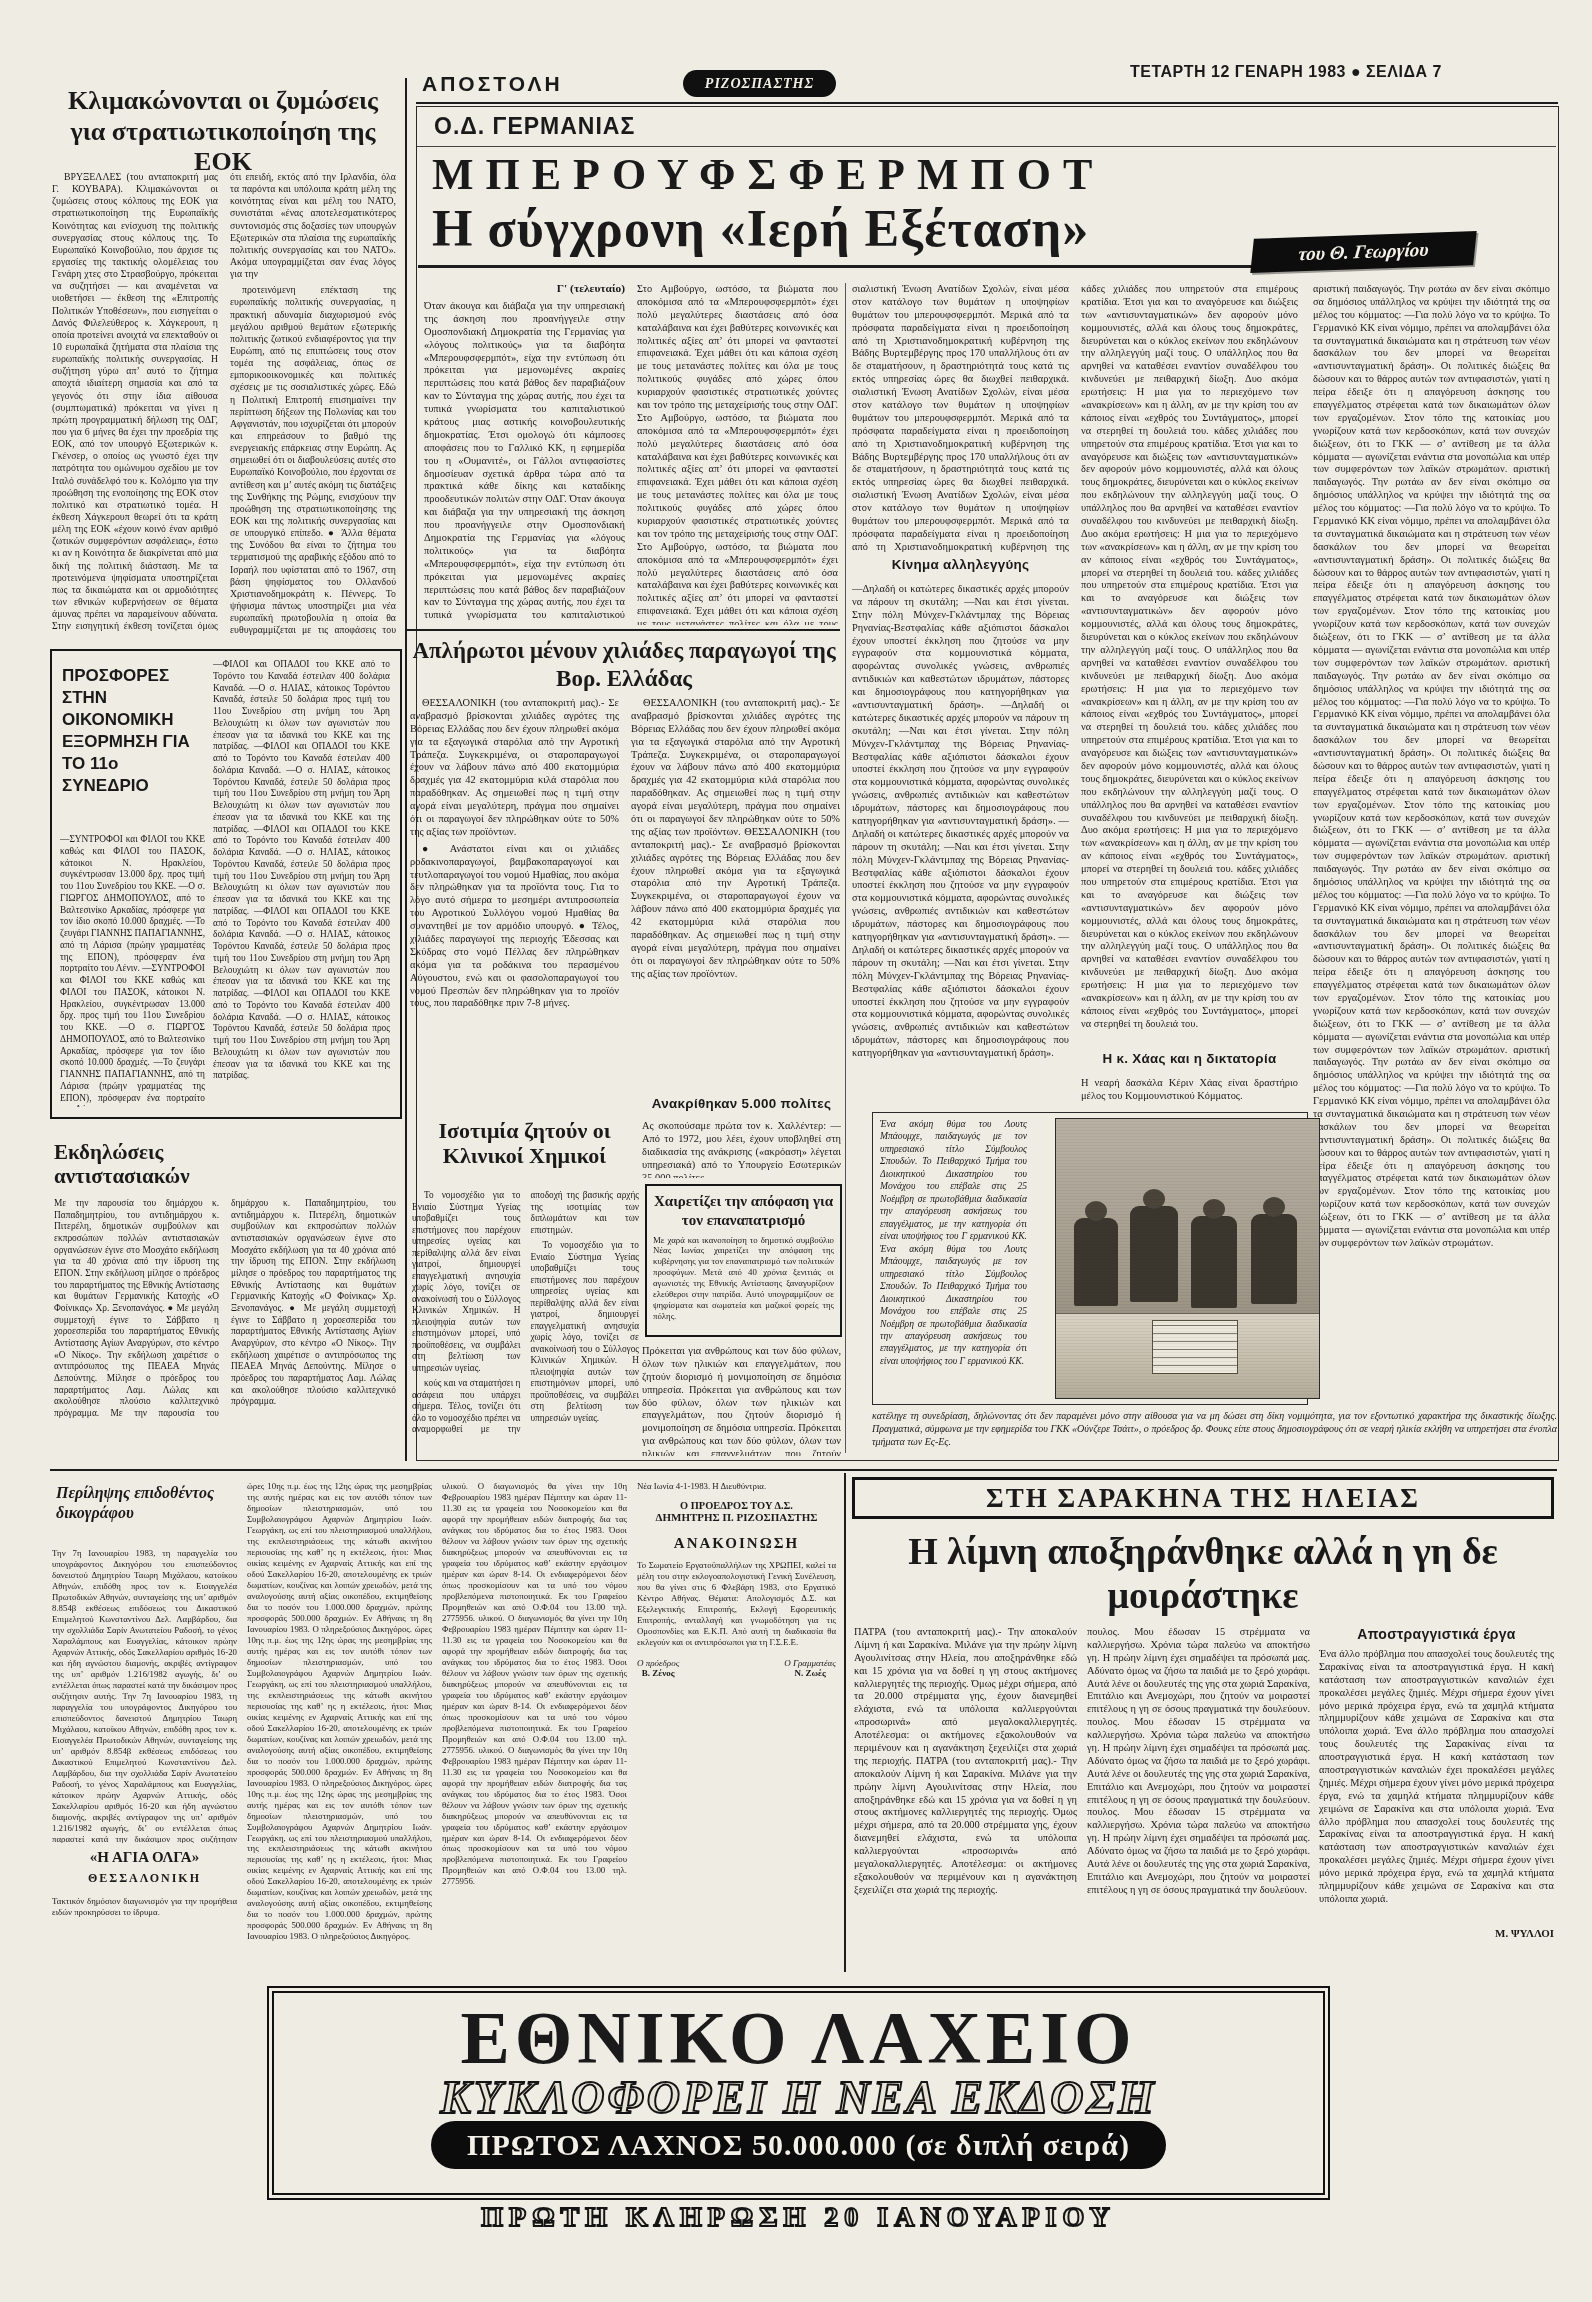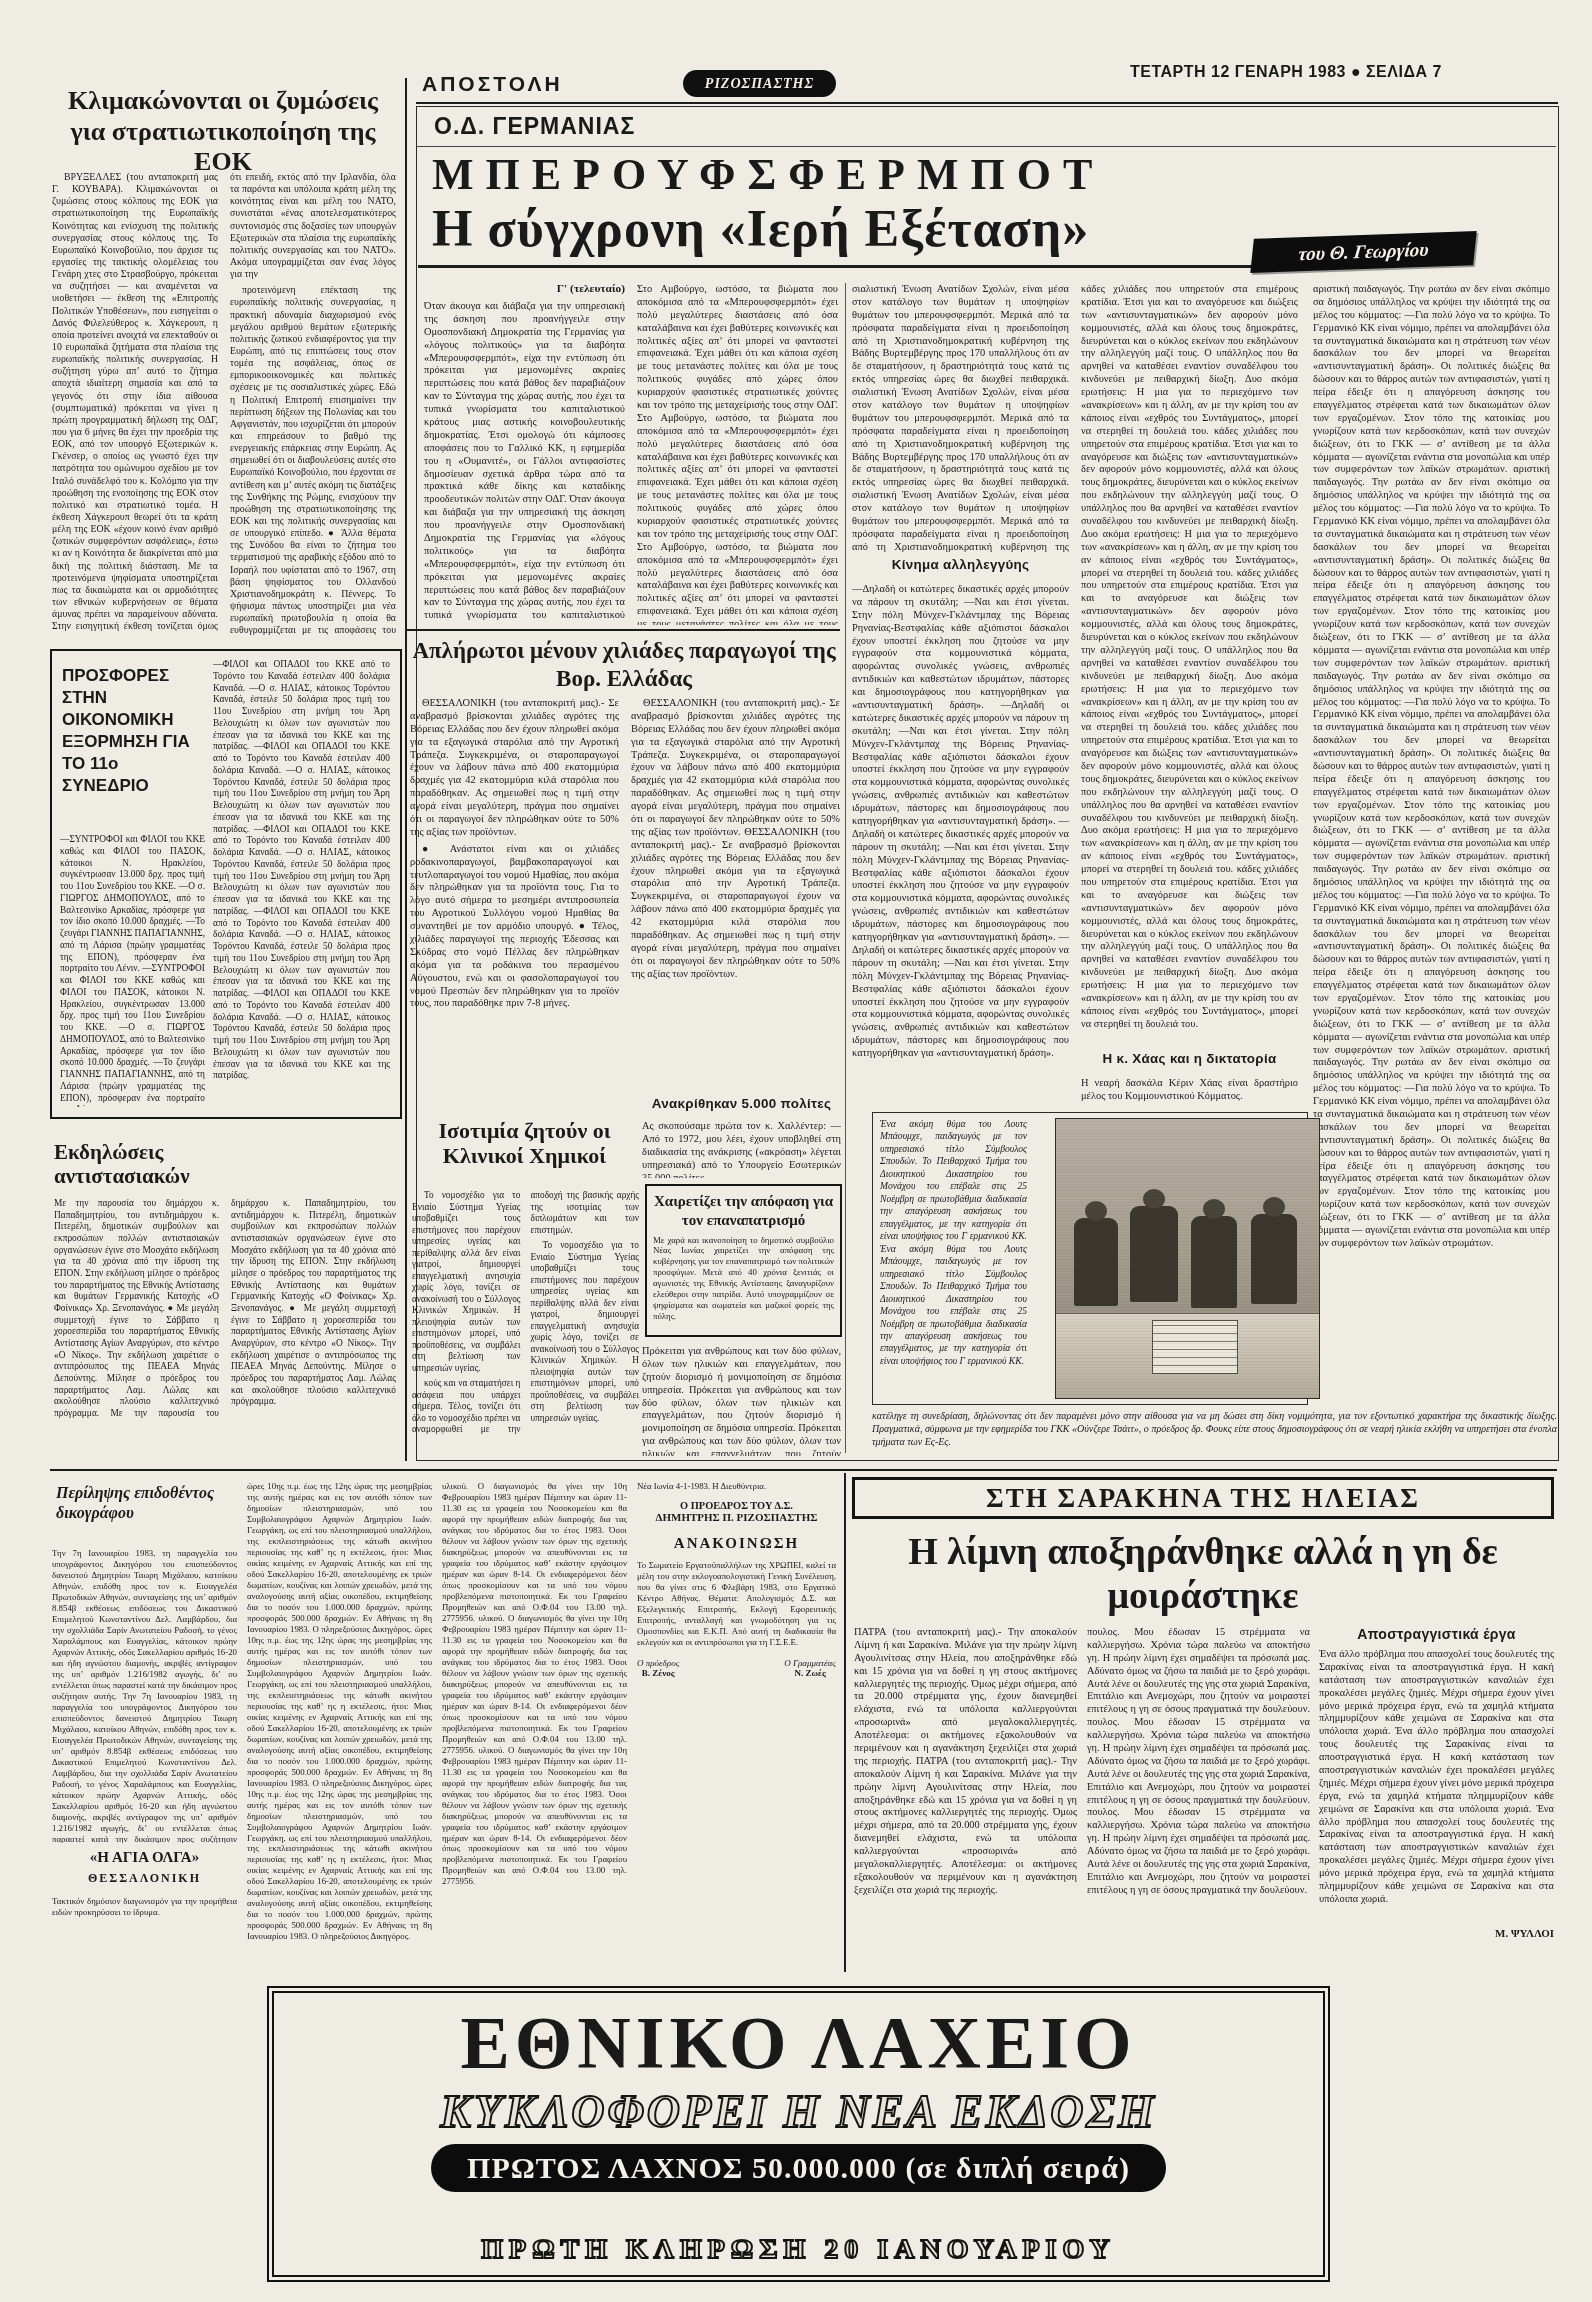--- a/index.html
+++ b/index.html
@@ -172,21 +172,21 @@
   </div>
   <div class="abs hl center" style="left:854px;top:1530px;width:698px;font-size:38px;line-height:1.15;">Η λίμνη αποξηράνθηκε αλλά η γη δε μοιράστηκε</div>
   <div class="abs bt" style="left:854px;top:1626px;width:223px;height:332px;">ΠΑΤΡΑ (του ανταποκριτή μας).- Την αποκαλούν Λίμνη ή και Σαρακίνα. Μιλάνε για την πρώην λίμνη Αγουλινίτσας στην Ηλεία, που αποξηράνθηκε εδώ και 15 χρόνια για να δοθεί η γη στους ακτήμονες καλλιεργητές της περιοχής. Όμως μέχρι σήμερα, από τα 20.000 στρέμματα γης, έχουν διανεμηθεί ελάχιστα, ενώ τα υπόλοιπα καλλιεργούνται «προσωρινά» από μεγαλοκαλλιεργητές. Αποτέλεσμα: οι ακτήμονες εξακολουθούν να περιμένουν και η αγανάκτηση ξεχειλίζει στα χωριά της περιοχής. ΠΑΤΡΑ (του ανταποκριτή μας).- Την αποκαλούν Λίμνη ή και Σαρακίνα. Μιλάνε για την πρώην λίμνη Αγουλινίτσας στην Ηλεία, που αποξηράνθηκε εδώ και 15 χρόνια για να δοθεί η γη στους ακτήμονες καλλιεργητές της περιοχής. Όμως μέχρι σήμερα, από τα 20.000 στρέμματα γης, έχουν διανεμηθεί ελάχιστα, ενώ τα υπόλοιπα καλλιεργούνται «προσωρινά» από μεγαλοκαλλιεργητές. Αποτέλεσμα: οι ακτήμονες εξακολουθούν να περιμένουν και η αγανάκτηση ξεχειλίζει στα χωριά της περιοχής.</div>
   <div class="abs bt" style="left:1087px;top:1626px;width:223px;height:332px;">πουλος. Μου έδωσαν 15 στρέμματα να καλλιεργήσω. Χρόνια τώρα παλεύω να αποκτήσω γη. Η πρώην λίμνη έχει σημαδέψει τα πρόσωπά μας. Αδύνατο όμως να ζήσω τα παιδιά με το ξερό χωράφι. Αυτά λένε οι δουλευτές της γης στα χωριά Σαρακίνα, Επιτάλιο και Ανεμοχώρι, που ζητούν να μοιραστεί επιτέλους η γη σε όσους πραγματικά την δουλεύουν. πουλος. Μου έδωσαν 15 στρέμματα να καλλιεργήσω. Χρόνια τώρα παλεύω να αποκτήσω γη. Η πρώην λίμνη έχει σημαδέψει τα πρόσωπά μας. Αδύνατο όμως να ζήσω τα παιδιά με το ξερό χωράφι. Αυτά λένε οι δουλευτές της γης στα χωριά Σαρακίνα, Επιτάλιο και Ανεμοχώρι, που ζητούν να μοιραστεί επιτέλους η γη σε όσους πραγματικά την δουλεύουν. πουλος. Μου έδωσαν 15 στρέμματα να καλλιεργήσω. Χρόνια τώρα παλεύω να αποκτήσω γη. Η πρώην λίμνη έχει σημαδέψει τα πρόσωπά μας. Αδύνατο όμως να ζήσω τα παιδιά με το ξερό χωράφι. Αυτά λένε οι δουλευτές της γης στα χωριά Σαρακίνα, Επιτάλιο και Ανεμοχώρι, που ζητούν να μοιραστεί επιτέλους η γη σε όσους πραγματικά την δουλεύουν.</div>
   <div class="abs" style="left:1319px;top:1626px;width:235px;height:332px;overflow:hidden;">
     <div class="subhead" style="font-size:14px;margin-bottom:6px;">Αποστραγγιστικά έργα</div>
     <div class="bt" style="height:275px;">Ένα άλλο πρόβλημα που απασχολεί τους δουλευτές της Σαρακίνας είναι τα αποστραγγιστικά έργα. Η κακή κατάσταση των αποστραγγιστικών καναλιών έχει προκαλέσει μεγάλες ζημιές. Μέχρι σήμερα έχουν γίνει μόνο μερικά πρόχειρα έργα, ενώ τα χαμηλά κτήματα πλημμυρίζουν κάθε χειμώνα σε Σαρακίνα και στα υπόλοιπα χωριά. Ένα άλλο πρόβλημα που απασχολεί τους δουλευτές της Σαρακίνας είναι τα αποστραγγιστικά έργα. Η κακή κατάσταση των αποστραγγιστικών καναλιών έχει προκαλέσει μεγάλες ζημιές. Μέχρι σήμερα έχουν γίνει μόνο μερικά πρόχειρα έργα, ενώ τα χαμηλά κτήματα πλημμυρίζουν κάθε χειμώνα σε Σαρακίνα και στα υπόλοιπα χωριά. Ένα άλλο πρόβλημα που απασχολεί τους δουλευτές της Σαρακίνας είναι τα αποστραγγιστικά έργα. Η κακή κατάσταση των αποστραγγιστικών καναλιών έχει προκαλέσει μεγάλες ζημιές. Μέχρι σήμερα έχουν γίνει μόνο μερικά πρόχειρα έργα, ενώ τα χαμηλά κτήματα πλημμυρίζουν κάθε χειμώνα σε Σαρακίνα και στα υπόλοιπα χωριά.</div>
     <div class="hl" style="text-align:right;font-size:11px;margin-top:4px;">Μ. ΨΥΛΛΟΙ</div>
   </div>
 
-  <div class="abs" style="left:267px;top:1986px;width:1063px;height:296px;border:7px double #111;box-sizing:border-box;
+  <div class="abs" style="left:267px;top:1986px;width:1063px;height:214px;border:7px double #111;box-sizing:border-box;
               display:flex;flex-direction:column;align-items:center;justify-content:space-around;padding:8px 0;">
     <div class="hl" style="font-size:74px;letter-spacing:5px;line-height:1;">ΕΘΝΙΚΟ ΛΑΧΕΙΟ</div>
     <div class="hl it outline" style="font-size:46px;letter-spacing:3px;line-height:1;">ΚΥΚΛΟΦΟΡΕΙ Η ΝΕΑ ΕΚΔΟΣΗ</div>
     <div class="lotterybar">ΠΡΩΤΟΣ ΛΑΧΝΟΣ 50.000.000 (σε διπλή σειρά)</div>
     <div class="hl outline" style="font-size:28px;letter-spacing:6px;line-height:1;margin-top:34px;">ΠΡΩΤΗ ΚΛΗΡΩΣΗ 20 ΙΑΝΟΥΑΡΙΟΥ</div>
   </div>
 
 </div>
 
 

